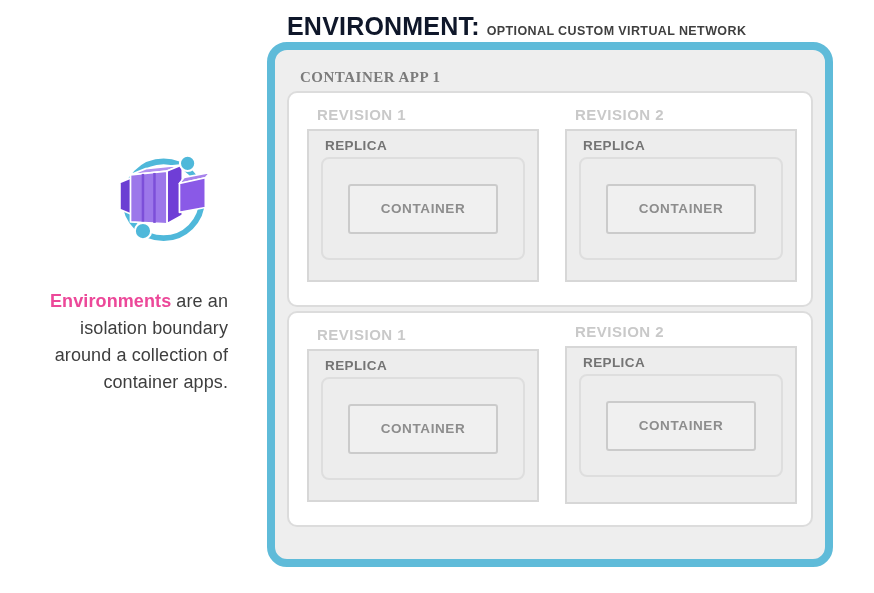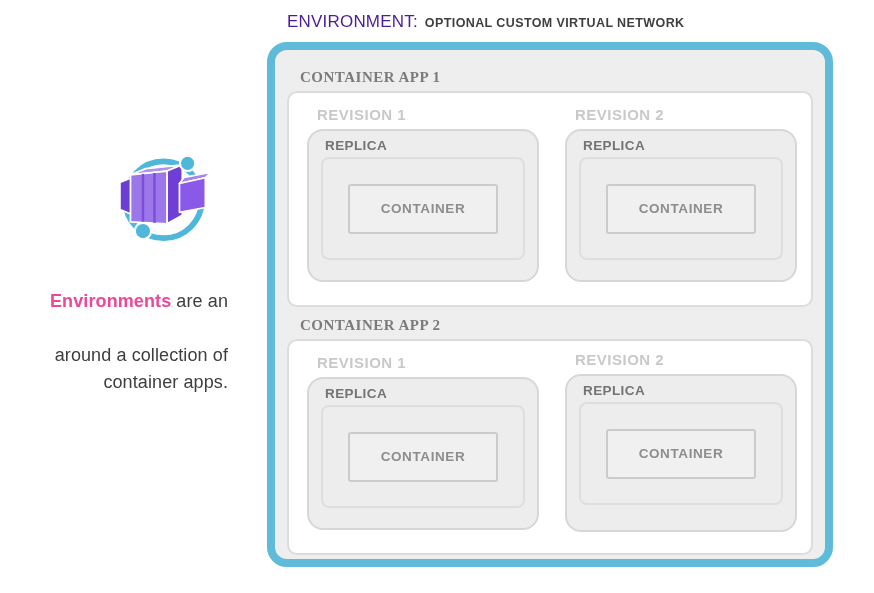--- a/index.html
+++ b/index.html
@@ -9,21 +9,21 @@
   }
   
   .legend-icon{position:absolute;left:118px;top:147px;width:96px;height:98px;}
   .legend-caption{
     position:absolute;left:14px;top:270px;width:214px;text-align:right;
     font-size:18px;line-height:27px;color:#3e3e3e;font-weight:400;letter-spacing:.1px;
   }
   .legend-caption .b{font-weight:700;color:#ec4899;}
   
   .env-title{position:absolute;left:287px;top:12px;white-space:nowrap;}
-  .env-title .t-main{font-size:17px;font-weight:400;color:#4c1d95;letter-spacing:.2px;}
+  .env-title .t-main{font-size:25px;font-weight:700;color:#0f172a;letter-spacing:.2px;}
   .env-title .t-sub{font-size:12.5px;font-weight:700;color:#3f3f3f;letter-spacing:.4px;margin-left:7px;}
   
   .env-box{
     position:absolute;left:267px;top:42px;width:566px;height:525px;box-sizing:border-box;
     background:var(--env-fill,#eee);border:8px solid var(--env-border,#5fbbd9);border-radius:20px;
     padding:9px 6px 0 6px;
   }
   .app-label{
     font-size:15px;font-weight:700;color:#7b7b7b;letter-spacing:.5px;
     margin:10px 0 5px 19px;
@@ -34,21 +34,21 @@
     border:2px solid #dcdcdc;border-radius:10px;
     padding:12px 14px 0 18px;display:flex;gap:26px;
   }
   .rev-col{width:232px;}
   .rev-label{
     font-size:15px;font-weight:700;color:#c9c9c9;letter-spacing:.5px;
     margin:1px 0 6px 10px;
   }
   .replica{
     box-sizing:border-box;height:153px;background:#ededed;
-    border:2px solid #d7d7d7;border-radius:16px;padding:4px 12px;
+    border:2px solid #d7d7d7;border-radius:0;padding:4px 12px;
   }
   .replica-label{font-size:13.5px;font-weight:700;color:#747474;letter-spacing:.4px;margin:3px 0 4px 4px;}
   .pod{
     box-sizing:border-box;height:103px;border:2px solid #dedede;border-radius:8px;
     display:flex;align-items:center;justify-content:center;
   }
   .container-box{
     box-sizing:border-box;width:150px;height:50px;background:#f0f0f0;
     border:2px solid #cbcbcb;border-radius:3px;
     display:flex;align-items:center;justify-content:center;
@@ -75,21 +75,21 @@
     <line x1="38" y1="26" x2="38" y2="78" style="stroke:var(--ic-ridge,#7C4FD9)" stroke-width="2.6"></line>
 
     <polygon points="64,37 69,30.5 96,25.5 91,31" style="fill:var(--ic-rtop,#A783EC)" stroke="#ffffff" stroke-width="1.8" stroke-linejoin="round"></polygon>
     <polygon points="64,37 91,31 91,62 64,67" style="fill:var(--ic-rfront,#8A59E7)" stroke="#ffffff" stroke-width="1.8" stroke-linejoin="round"></polygon>
 
     <circle cx="72.5" cy="16" r="8" style="fill:var(--ic-dot,#4FB8DA)" stroke="#ffffff" stroke-width="2.2"></circle>
     <circle cx="26" cy="86.5" r="8.5" style="fill:var(--ic-dot,#4FB8DA)" stroke="#ffffff" stroke-width="2.2"></circle>
   </svg>
 
   <p class="legend-caption"><span class="b">Environments</span><span> are an</span><br>
-    <br>
+    <span>isolation boundary</span><br>
     <span>around a collection of</span><br>
     <span>container apps.</span></p>
 
   <div class="env-title">
     <span class="t-main">ENVIRONMENT:</span><span class="t-sub">OPTIONAL CUSTOM VIRTUAL NETWORK</span>
   </div>
 
   <div class="env-box">
 
     <section>
@@ -114,21 +114,20 @@
               <div class="container-box">
                 <span>CONTAINER</span>
               </div>
             </div>
           </div>
         </div>
       </div>
     </section>
 
     <section class="app-2">
-      <div class="app-label">CONTAINER APP 2</div>
       <div class="app-body">
         <div class="rev-col">
           <div class="rev-label">REVISION 1</div>
           <div class="replica">
             <div class="replica-label">REPLICA</div>
             <div class="pod">
               <div class="container-box">
                 <span>CONTAINER</span>
               </div>
             </div>

